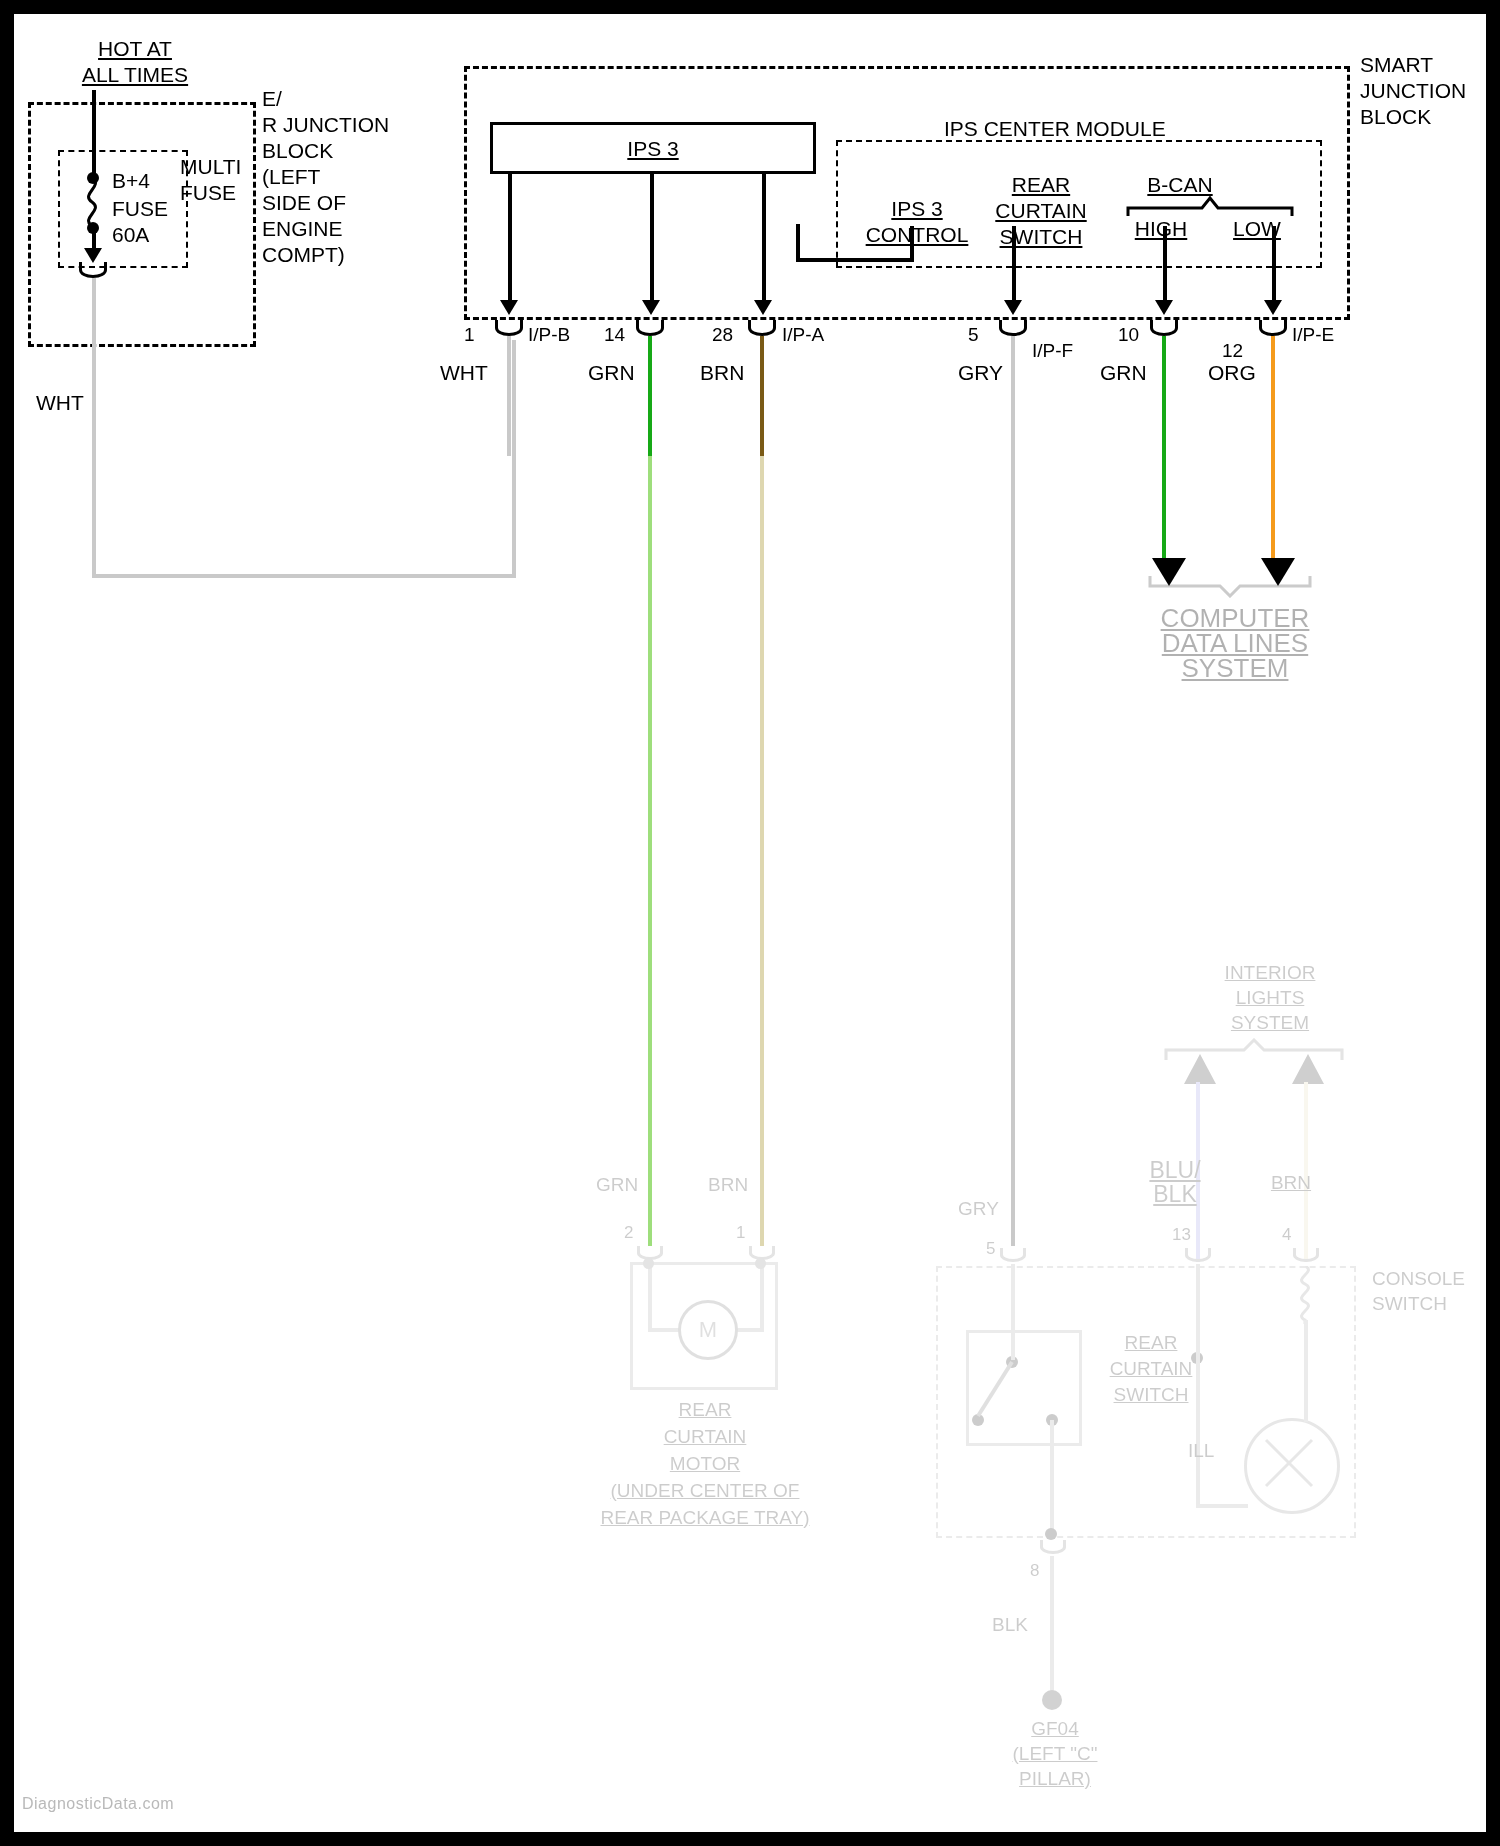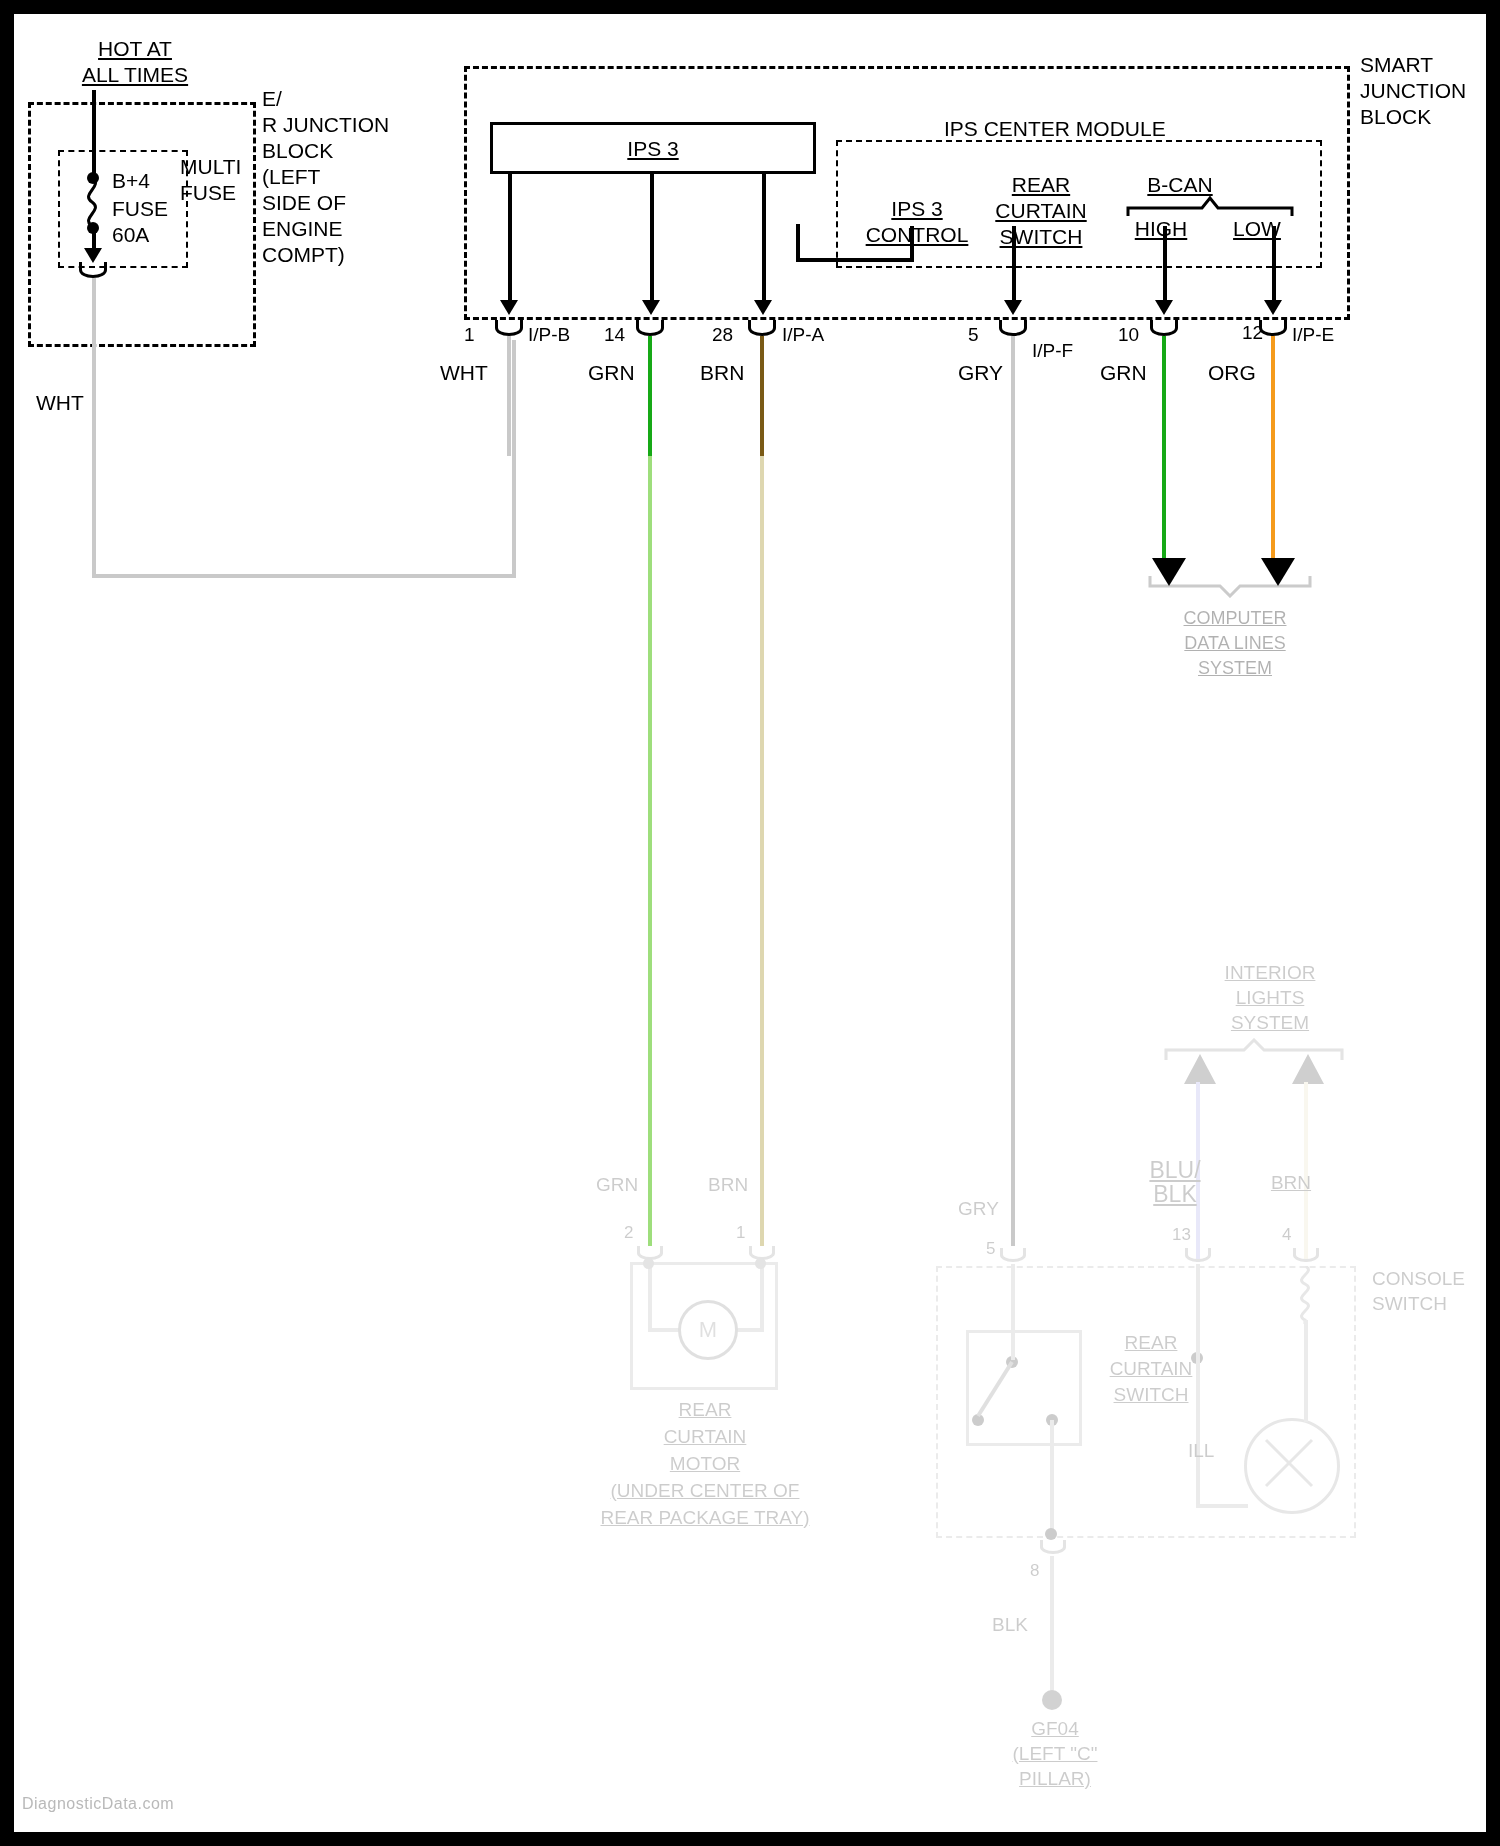--- a/index.html
+++ b/index.html
@@ -167,21 +167,21 @@
   <div class="cup" style="left:999px;top:320px;"></div>
   <div class="lbl sm" style="left:968px;top:322px;">5</div>
   <div class="lbl sm" style="left:1032px;top:338px;">I/P-F</div>
   <div class="lbl" style="left:958px;top:360px;">GRY</div>
 
   <div class="cup" style="left:1150px;top:320px;"></div>
   <div class="lbl sm" style="left:1118px;top:322px;">10</div>
   <div class="lbl" style="left:1100px;top:360px;">GRN</div>
 
   <div class="cup" style="left:1259px;top:320px;"></div>
-  <div class="lbl sm" style="left:1222px;top:320px;margin-left:20px;">12</div>
+  <div class="lbl sm" style="left:1222px;top:338px;">12</div>
   <div class="lbl sm" style="left:1292px;top:322px;text-align:center;">I/P-E</div>
   <div class="lbl" style="left:1208px;top:360px;">ORG</div>
 
   <div class="wv gry" style="left:507px;top:336px;height:120px;"></div>
 
   <div class="wv grn" style="left:648px;top:336px;height:124px;"></div>
   <div class="wv grnl" style="left:648px;top:456px;height:790px;"></div>
 
   <div class="wv brn" style="left:760px;top:336px;height:124px;"></div>
   <div class="wv tan" style="left:760px;top:456px;height:790px;"></div>
@@ -194,21 +194,21 @@
 
   <svg style="position:absolute;left:1150px;top:556px;" width="38" height="32" viewBox="0 0 38 32">
     <polygon points="2,2 36,2 19,30" fill="#000"></polygon>
   </svg>
   <svg style="position:absolute;left:1259px;top:556px;" width="38" height="32" viewBox="0 0 38 32">
     <polygon points="2,2 36,2 19,30" fill="#000"></polygon>
   </svg>
   <svg class="faded-mid" style="position:absolute;left:1148px;top:572px;" width="164" height="26" viewBox="0 0 164 26">
     <path d="M2 4 L2 14 L72 14 L82 24 L92 14 L162 14 L162 4" stroke="#555" stroke-width="3" fill="none"></path>
   </svg>
-  <div class="lbl c faded-mid" style="left:1150px;top:606px;width:170px;font-size:18px;line-height:25px;">COMPUTER
+  <div class="lbl c faded-mid" style="left:1150px;top:606px;width:170px;font-size:26px;line-height:25px;">COMPUTER
 DATA LINES
 SYSTEM</div>
 
   <div class="faded">
 
     <div class="lbl c" style="left:1180px;top:960px;width:180px;font-size:19px;line-height:25px;">INTERIOR
 LIGHTS
 SYSTEM</div>
     <svg style="position:absolute;left:1164px;top:1038px;" width="180" height="26" viewBox="0 0 180 26">
       <path d="M2 22 L2 12 L80 12 L90 2 L100 12 L178 12 L178 22" stroke="#777" stroke-width="3" fill="none"></path>

